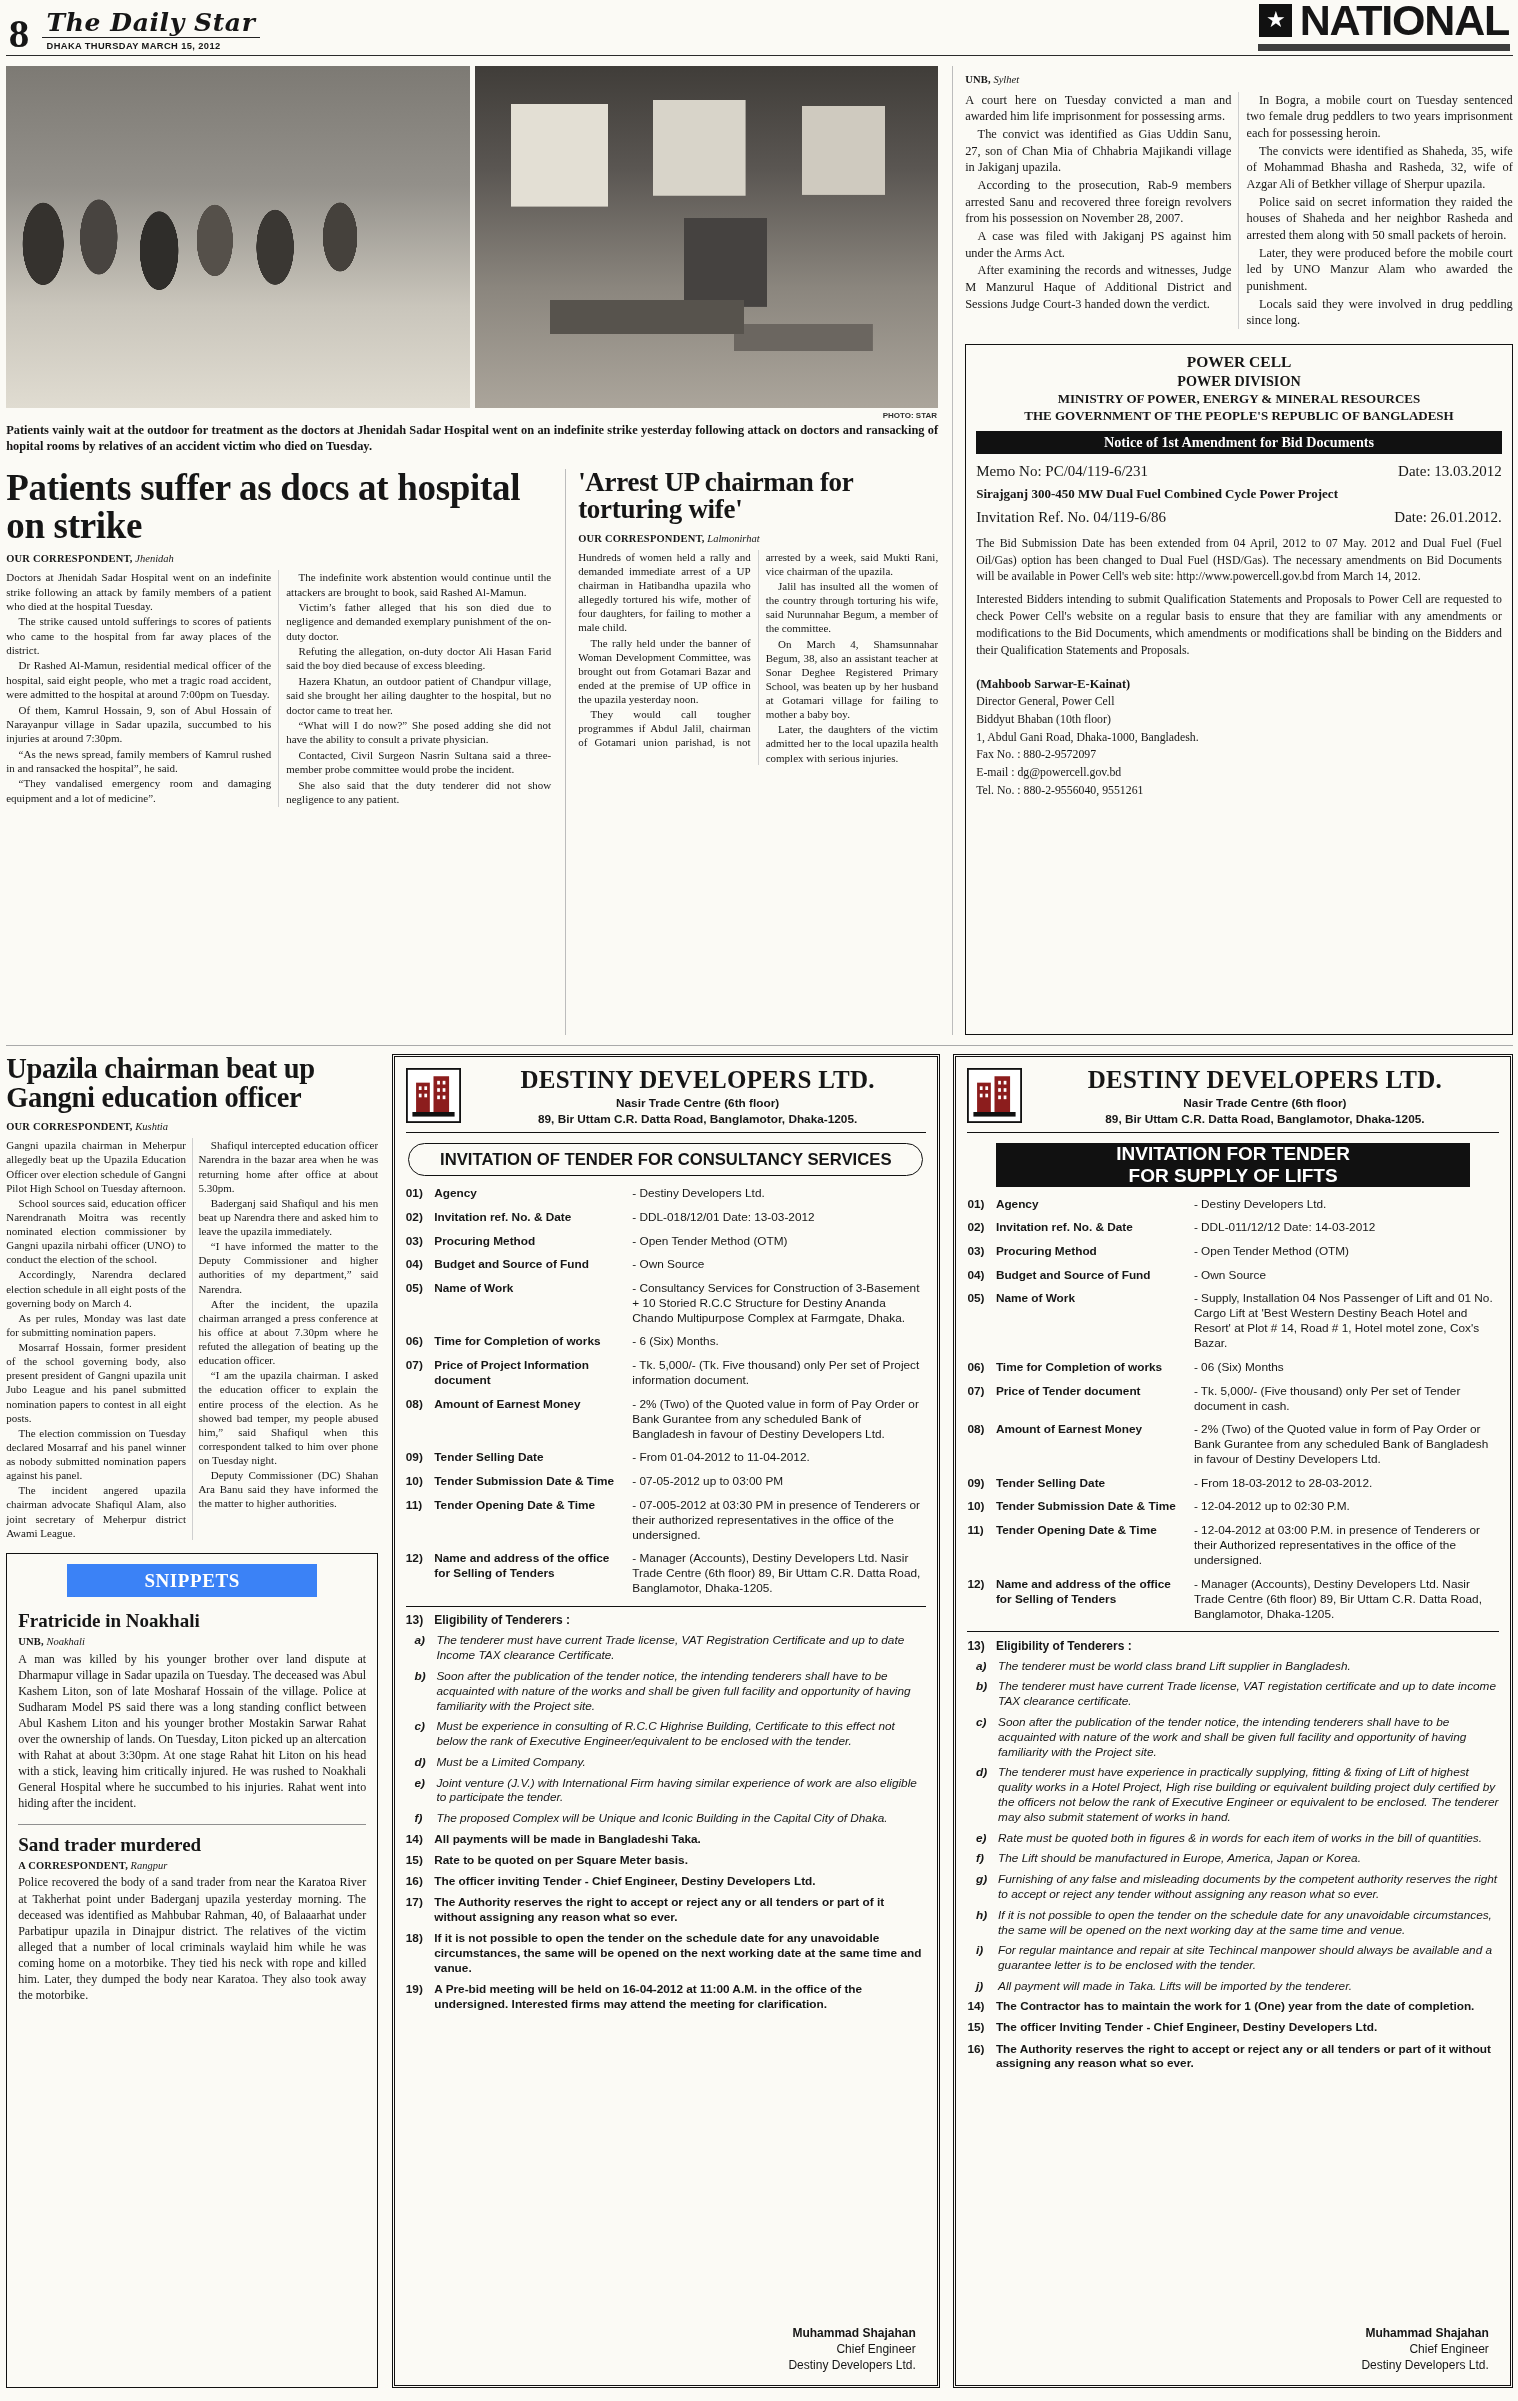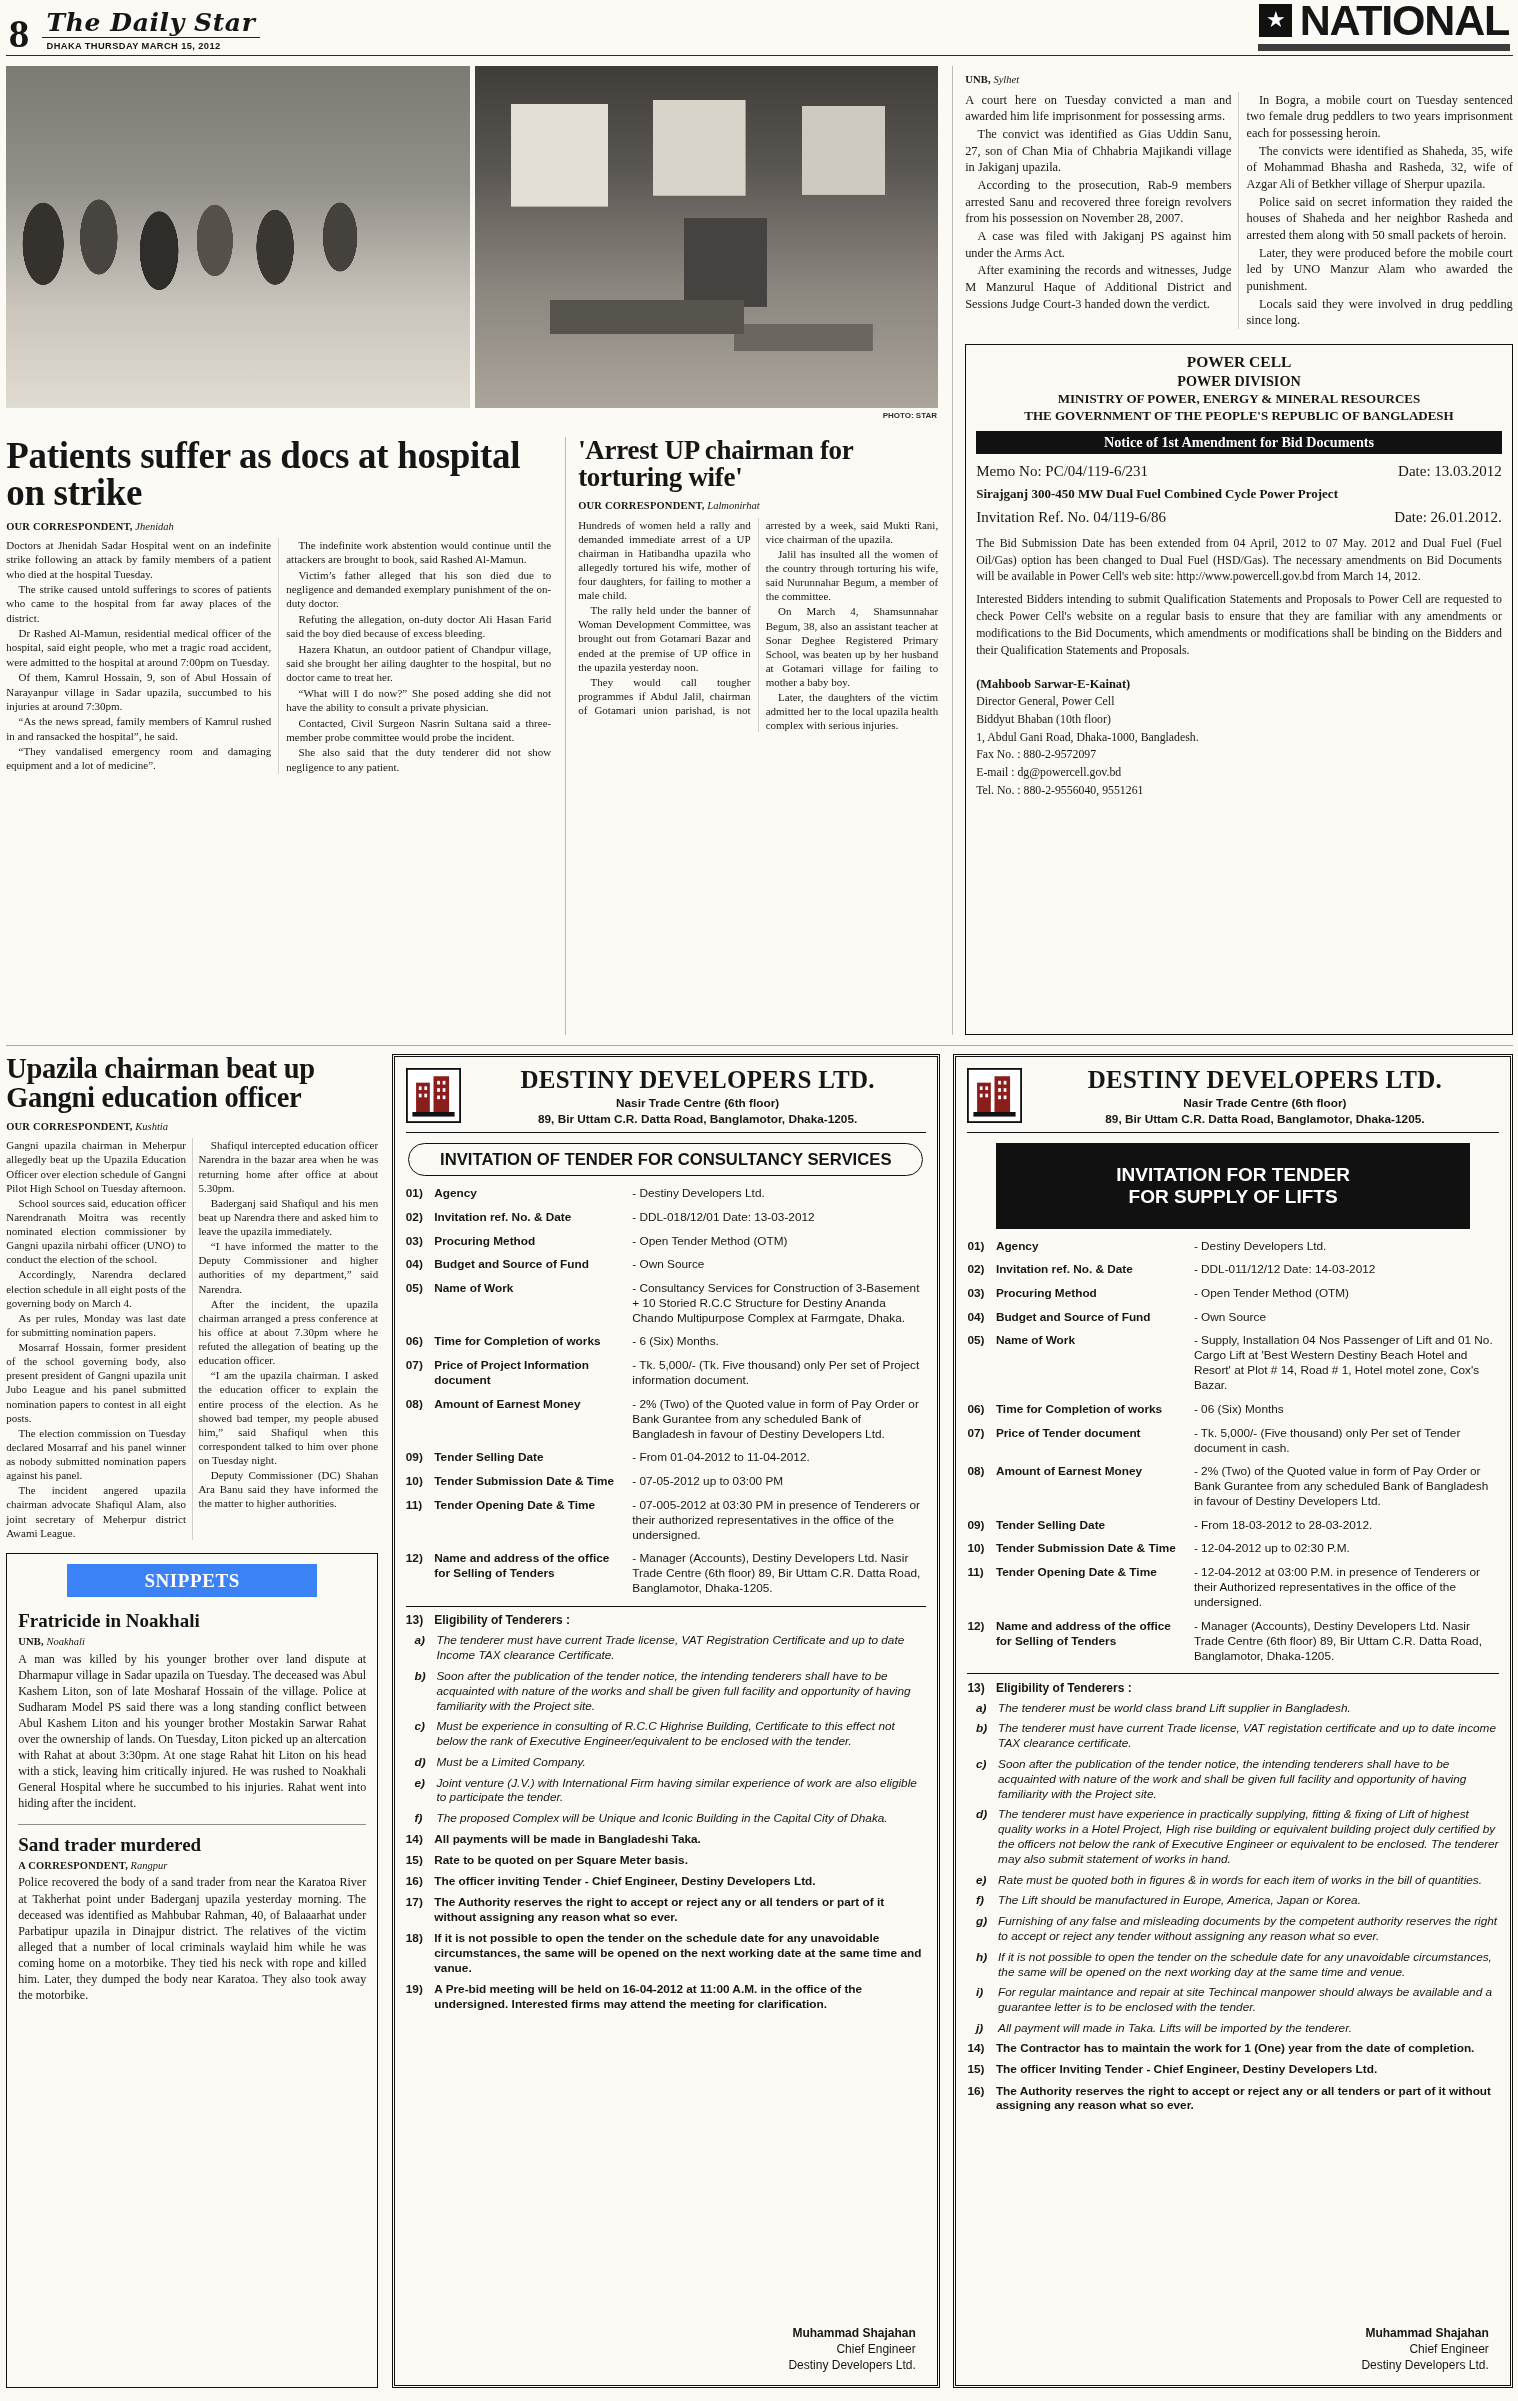--- a/index.html
+++ b/index.html
@@ -112,21 +112,21 @@
     font-family:"Liberation Sans","DejaVu Sans",sans-serif;
     display:flex; flex-direction:column; overflow:hidden; }
   .ad-header { display:flex; align-items:center; gap:8.7px; border-bottom:1.2px solid #111; padding-bottom:6.2px; }
   .ad-logo { width:55px; height:55px; flex:0 0 auto; }
   .ad-head-text { flex:1; text-align:center; }
   .ad-company { font-family:"Liberation Serif",serif; font-weight:bold; font-size:25px; letter-spacing:0.3px; }
   .ad-addr { font-weight:bold; font-size:11.8px; margin-top:1.9px; }
   .ad-banner-outline { border:1.9px solid #111; border-radius:17.3px; text-align:center;
     font-weight:bold; font-size:16.7px; padding:5.6px 6.2px; margin:10px 2.5px; }
   .ad-banner-solid { background:#111; color:#fff; text-align:center; font-weight:bold;
-    font-size:19px; line-height:1.15; padding:21px 0; margin:10px 28.5px; }
+    font-size:19px; line-height:1.15; padding:0 0; margin:10px 28.5px; }
   .ad-row { display:grid; grid-template-columns:28.5px 198px 1fr; margin-bottom:8.7px;
     font-size:11.8px; line-height:1.27; }
   .ad-num, .ad-label { font-weight:bold; }
   .ad-label { padding-right:6.2px; }
   .ad-elig-head { display:grid; grid-template-columns:28.5px 1fr; font-weight:bold;
     font-size:12px; margin:1.2px 0 6.2px; border-top:0.6px solid #111; padding-top:6.2px; }
   .elig-item { display:grid; grid-template-columns:22px 1fr; font-style:italic;
     font-size:11.8px; line-height:1.27; margin:0 0 5.6px 8.7px; }
   .elig-n { font-weight:bold; }
   .note-item { display:grid; grid-template-columns:28.5px 1fr; font-weight:bold;
@@ -154,20 +154,21 @@
   </header>
 
   <div class="top-band">
 
     <div class="top-left">
       <div class="photo">
         <div class="photo-left"></div>
         <div class="photo-right"></div>
       </div>
       <div class="photo-credit">PHOTO: STAR</div>
+      <p class="photo-caption">Patients vainly wait at the outdoor for treatment as the doctors at Jhenidah Sadar Hospital went on an indefinite strike yesterday following attack on doctors and ransacking of hopital rooms by relatives of an accident victim who died on Tuesday.</p>
 
       <div class="story-row">
         <article class="patients">
           <h1 class="hl">Patients suffer as docs at hospital on strike</h1>
           <div class="byline">
             <span class="byl-name">OUR CORRESPONDENT,</span>
             <span class="byl-place">Jhenidah</span>
           </div>
           <div class="body cols-2">
 

